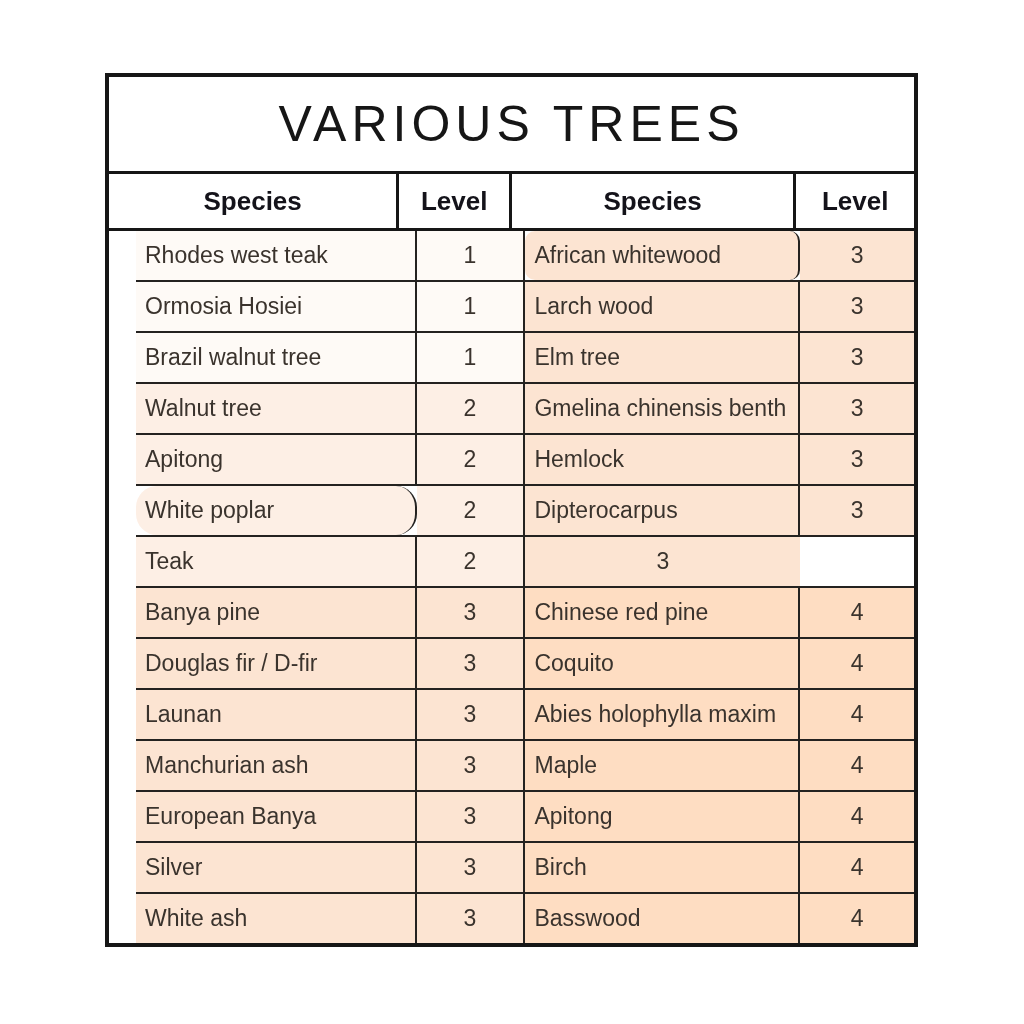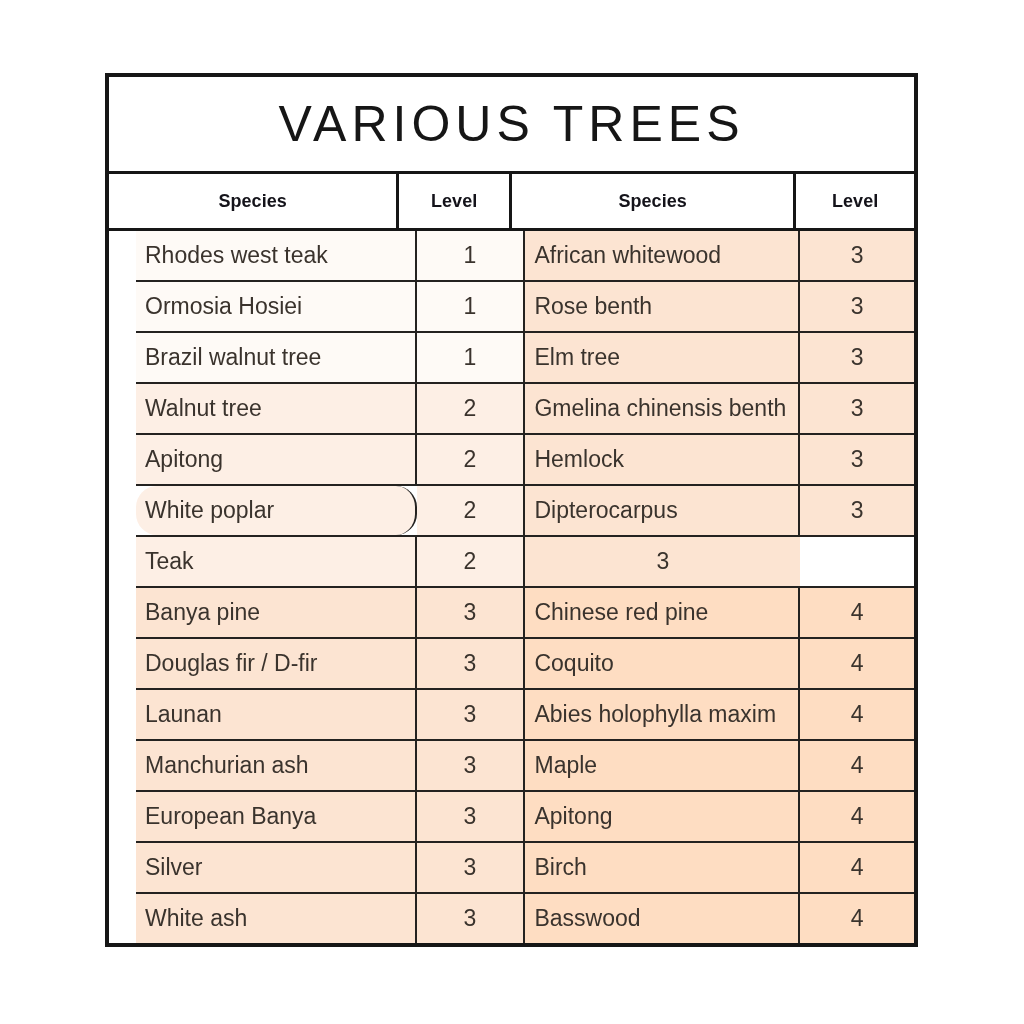--- a/index.html
+++ b/index.html
@@ -54,21 +54,21 @@
     background: #ffffff;
   }
 
   .header-cell {
     box-sizing: border-box;
     border-right: 3px solid #161616;
     display: flex;
     align-items: center;
     justify-content: center;
     font-weight: bold;
-    font-size: 18px;
+    font-size: 26px;
     color: #14131a;
   }
   .header-cell:last-child { border-right: none; }
 
   .table-body {
     flex: 1 1 auto;
     display: flex;
     flex-direction: column;
     padding-left: 27px;
   }
@@ -113,27 +113,27 @@
       <div class="header-cell">Species</div>
       <div class="header-cell">Level</div>
       <div class="header-cell">Species</div>
       <div class="header-cell">Level</div>
     </div>
 
     <div class="table-body">
         <div class="row">
           <div class="cell species" style="background: rgb(254, 250, 246);">Rhodes west teak</div>
           <div class="cell level" style="background: rgb(254, 250, 246);">1</div>
-          <div class="cell species" style="background: rgb(252, 228, 210);">African whitewood</div>
+          <div class="cell species" style="background: rgb(252, 228, 210); border-radius: 10px;">African whitewood</div>
           <div class="cell level" style="background: rgb(252, 228, 210);">3</div>
         </div>
         <div class="row">
           <div class="cell species" style="background: rgb(254, 250, 246);">Ormosia Hosiei</div>
           <div class="cell level" style="background: rgb(254, 250, 246);">1</div>
-          <div class="cell species" style="background: rgb(252, 228, 210);">Rose benth</div>
+          <div class="cell species" style="background: rgb(252, 228, 210);">Larch wood</div>
           <div class="cell level" style="background: rgb(252, 228, 210);">3</div>
         </div>
         <div class="row">
           <div class="cell species" style="background: rgb(254, 250, 246);">Brazil walnut tree</div>
           <div class="cell level" style="background: rgb(254, 250, 246);">1</div>
           <div class="cell species" style="background: rgb(252, 228, 210);">Elm tree</div>
           <div class="cell level" style="background: rgb(252, 228, 210);">3</div>
         </div>
         <div class="row">
           <div class="cell species" style="background: rgb(253, 239, 229);">Walnut tree</div>

